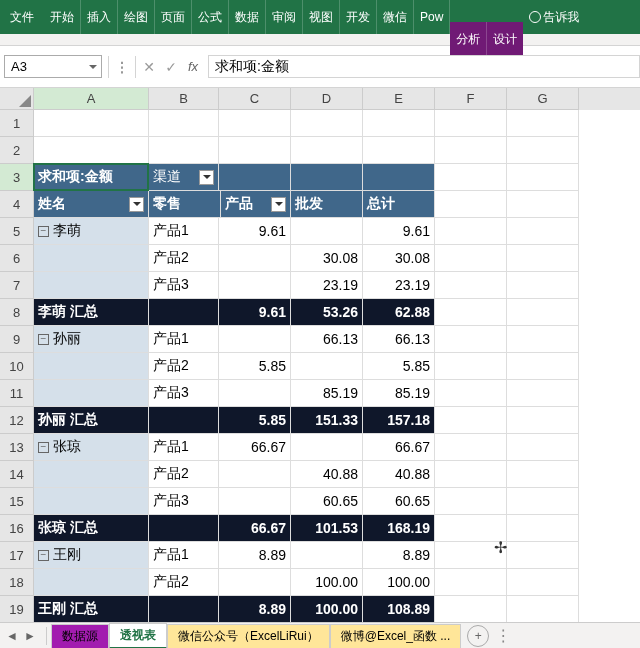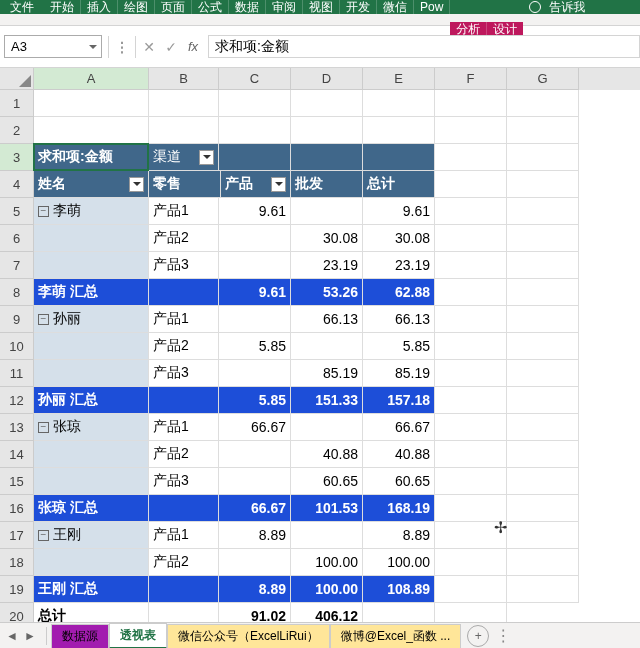--- a/index.html
+++ b/index.html
@@ -1,24 +1,24 @@
 <!DOCTYPE html>
 <html><head>
 <meta charset="utf-8">
 <style>
   * { box-sizing: border-box; margin: 0; padding: 0; }
   body { font-family: "Microsoft YaHei", Arial, sans-serif; font-size: 13px; background: #fff; width: 640px; height: 648px; overflow: hidden; position: relative; }
   
   
-  .ribbon { background: #217346; height: 14px; display: flex; align-items: center; color: #fff; font-size: 12px; padding: 0 4px; }
+  .ribbon { background: #217346; height: 34px; display: flex; align-items: center; color: #fff; font-size: 12px; padding: 0 4px; }
   .ribbon-tab { padding: 0 6px; height: 100%; display: flex; align-items: center; cursor: pointer; white-space: nowrap; border-right: 1px solid rgba(255,255,255,0.2); }
-  .ribbon-tab.active { background: #be185d; margin-top: 44px; }
+  .ribbon-tab.active { background: #701a75; margin-top: 44px; }
   .ribbon-tab.nobord { border-right: none; }
   .ribbon-spacer { flex: 0 0 4px; }
-  .tellme { display: flex; align-items: center; gap: 8px; padding: 0 6px; }
+  .tellme { display: flex; align-items: center; gap: 2px; padding: 0 6px; }
   .bulb { width: 12px; height: 12px; border: 1px solid #fff; border-radius: 50%; display: inline-block; position: relative; }
   .ribbon-sub { background: #f3f2f1; height: 12px; border-bottom: 1px solid #d4d4d4; }
   
   
   .fbar { display: flex; align-items: center; height: 42px; border-bottom: 1px solid #d4d4d4; background:#fff; }
   .namebox { width: 98px; height: 23px; border: 1px solid #ababab; display: flex; align-items: center; padding: 0 6px; margin: 0 4px; font-size: 13px; position: relative; }
   .namebox::after { content:""; position:absolute; right:4px; top:9px; border:4px solid transparent; border-top-color:#666; }
   .fbar-sep { width:1px; height:22px; background:#d4d4d4; margin:0 2px; }
   .fbar-btn { width: 22px; height:22px; display:flex; align-items:center; justify-content:center; color:#999; font-size:14px; cursor:pointer; }
   .fbar-btn.dots { color:#999; font-weight:bold; }
@@ -38,21 +38,21 @@
   .rowhdr.active { background:#d3ead3; }
   .cells { position:relative; flex:1; }
   .row { display:flex; height:27px; }
   .cell { border-right:1px solid #ddd; border-bottom:1px solid #ddd; display:flex; align-items:center; padding:0 4px; font-size:14px; overflow:hidden; white-space:nowrap; }
   .wA{width:115px}.wB{width:70px}.wC{width:72px}.wD{width:72px}.wE{width:72px}.wF{width:72px}.wG{width:72px}
   .right { justify-content:flex-end; }
   .bold { font-weight:bold; }
   
   
   .pv-dark { background:#40678a; color:#fff; }
-  .pv-mid { background:#1d4ed8; color:#fff; font-weight:bold; }
+  .pv-mid { background:#0f172a; color:#fff; font-weight:bold; }
   .pv-light { background:#d5e0ea; }
   .pv-filter { display:inline-flex; align-items:center; justify-content:center; width:15px; height:15px; background:#fff; border:1px solid #999; margin-left:4px; position:relative; flex:0 0 15px;}
   .pv-filter::after { content:""; position:absolute; top:4px; left:3px; border:4px solid transparent; border-top-color:#333; }
   .collapse { display:inline-flex; width:11px; height:11px; border:1px solid #fff; align-items:center; justify-content:center; margin-right:4px; font-size:10px; line-height:1; flex:0 0 11px; color:#fff;}
   .sel-cell { position:absolute; border:2px solid #217346; pointer-events:none; }
   .cursor-plus { position:absolute; font-size:16px; color:#333; pointer-events:none; }
   
   
   .tabbar { position:absolute; bottom:0; left:0; right:0; height:26px; background:#f3f2f1; border-top:1px solid #ccc; display:flex; align-items:center; font-size:12px; }
   .tab-nav { display:flex; padding:0 4px; gap:2px; }

